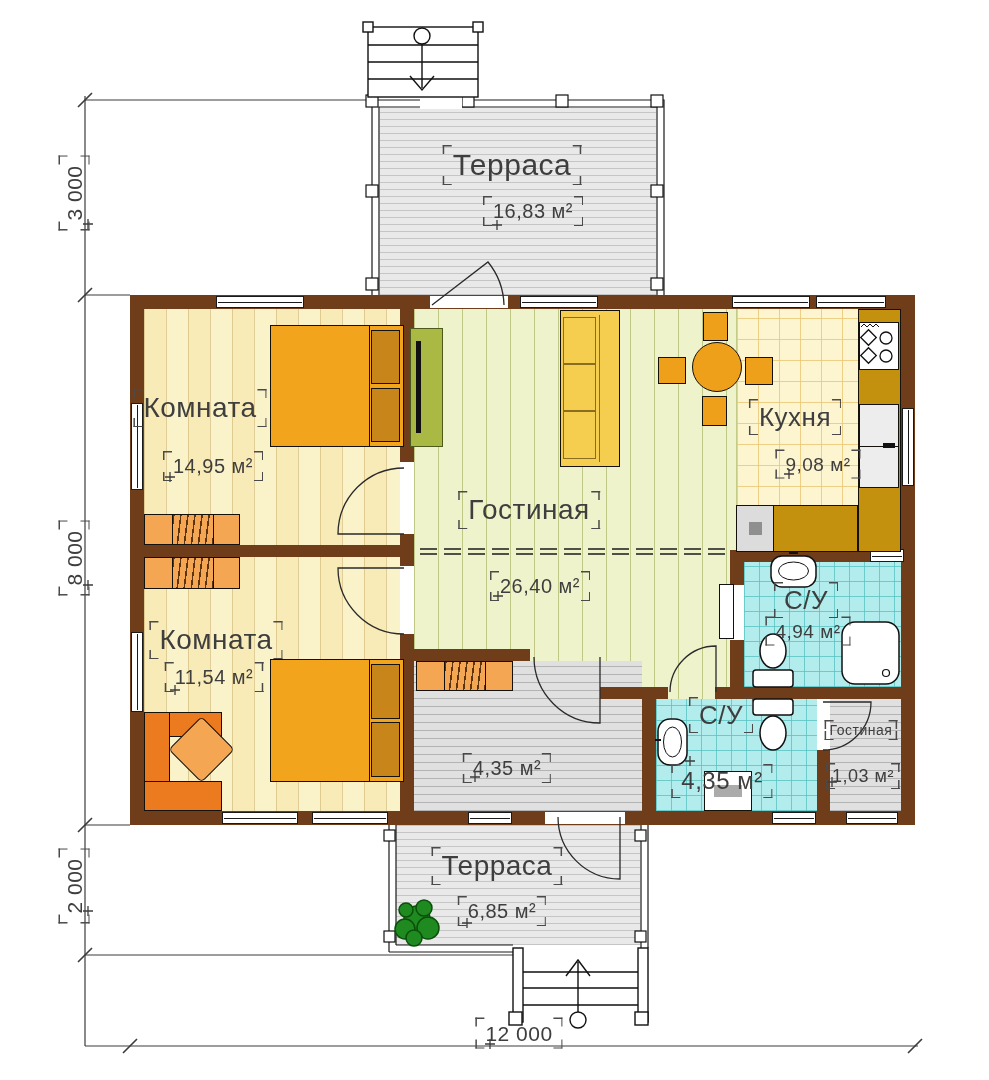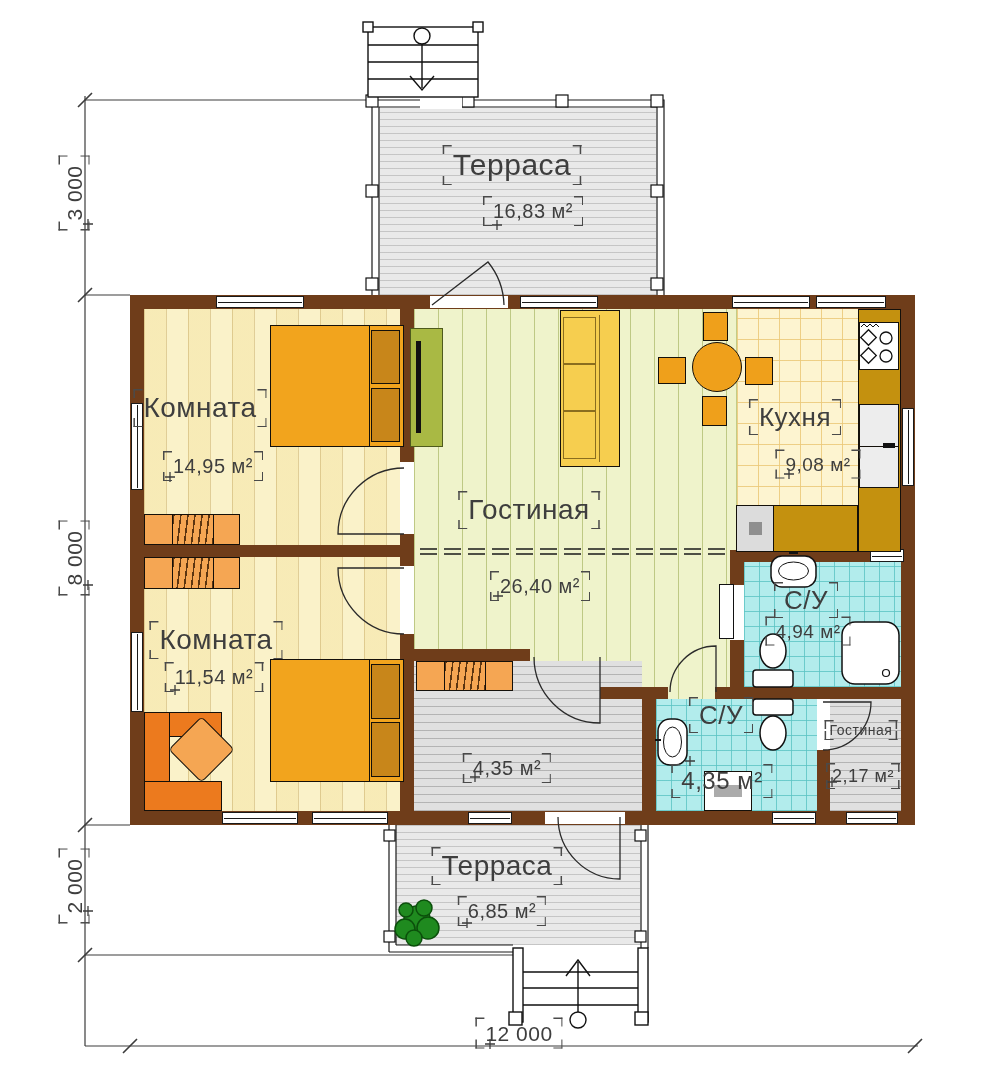--- a/index.html
+++ b/index.html
@@ -291,21 +291,21 @@
   <span class="tag" style="left:795px;top:417px;font-size:26px;">Кухня</span>
   <span class="tag" style="left:818px;top:464px;font-size:19px;">9,08 м²</span>
   <span class="tag" style="left:806px;top:600px;font-size:26px;">С/У</span>
   <span class="tag" style="left:808px;top:631px;font-size:19px;">4,94 м²</span>
   <span class="tag" style="left:216px;top:640px;font-size:28px;">Комната</span>
   <span class="tag" style="left:214px;top:677px;font-size:20px;">11,54 м²</span>
   <span class="tag" style="left:507px;top:768px;font-size:20px;">4,35 м²</span>
   <span class="tag" style="left:721px;top:715px;font-size:26px;">С/У</span>
   <span class="tag" style="left:722px;top:752px;font-size:24px;margin-top:29px;">4,35 м²</span>
   <span class="tag" style="left:861px;top:730px;font-size:14px;padding:3px 5px;">Гостиная</span>
-  <span class="tag" style="left:863px;top:776px;font-size:18px;padding:4px 6px;">2,17 м²</span>
+  <span class="tag" style="left:863px;top:776px;font-size:18px;padding:4px 6px;">1,03 м²</span>
   <span class="tag" style="left:497px;top:866px;font-size:28px;">Терраса</span>
   <span class="tag" style="left:502px;top:911px;font-size:20px;">6,85 м²</span>
 
   <span class="tag rot" style="left:74px;top:193px;font-size:21px;">3 000</span>
   <span class="tag rot" style="left:74px;top:558px;font-size:21px;">8 000</span>
   <span class="tag rot" style="left:74px;top:886px;font-size:21px;">2 000</span>
   <span class="tag" style="left:519px;top:1033px;font-size:21px;">12 000</span>
 </div>
 
 </body></html>

